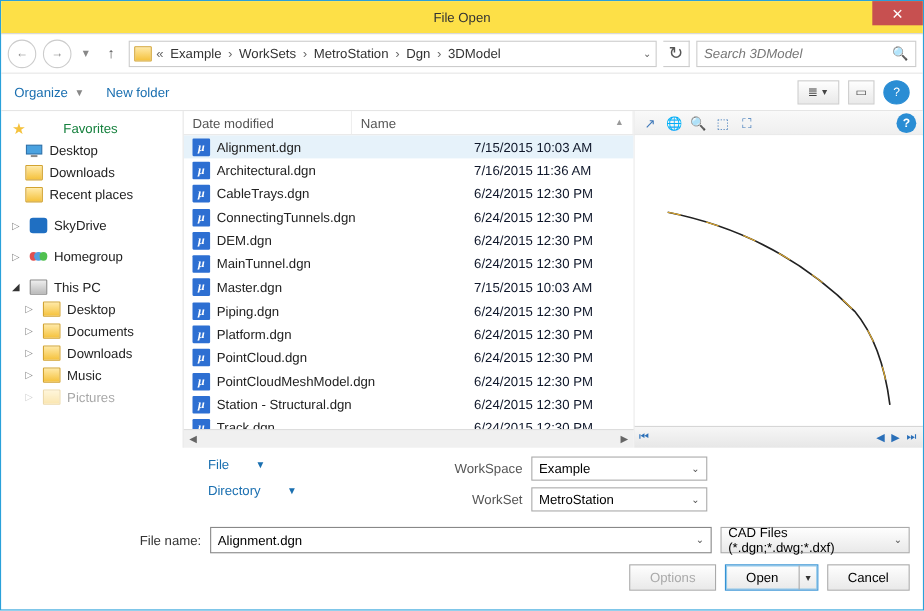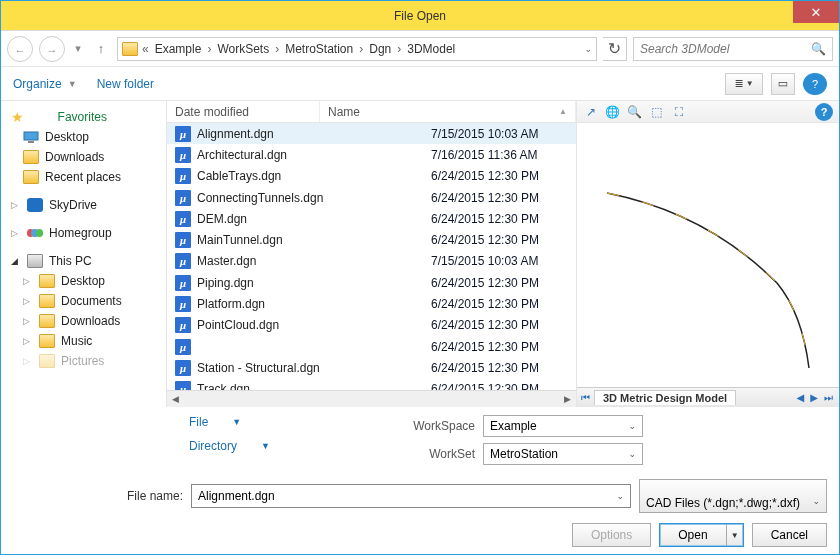--- a/index.html
+++ b/index.html
@@ -76,21 +76,21 @@
 .options .ws .wsrow { display: flex; align-items: center; gap: 8px; }
 .options .ws label { color: #555; width: 74px; text-align: right; }
 .options .ws .combo { width: 160px; height: 22px; border: 1px solid #aaa; background: #fff; display: flex; align-items: center; padding: 0 6px; font-size: 12px; }
 .options .ws .combo .dd { margin-left: auto; font-size: 9px; color: #555; }
 
 .footer { padding: 6px 12px 12px; }
 .fnrow { display: flex; align-items: center; gap: 8px; font-size: 12px; margin-bottom: 10px; }
 .fnrow label { color: #333; width: 170px; text-align: right; }
 .fnrow .fn-input { flex: 1; height: 24px; border: 1px solid #888; padding: 0 6px; display: flex; align-items: center; background: #fff; }
 .fnrow .fn-input .dd { margin-left: auto; color: #555; font-size: 9px; }
-.fnrow .ft-combo { width: 188px; height: 24px; border: 1px solid #aaa; background: linear-gradient(#fefefe,#e9e9e9); display: flex; align-items: flex-start; padding: 16px 6px; font-size: 12px; }
+.fnrow .ft-combo { width: 172px; height: 24px; border: 1px solid #aaa; background: linear-gradient(#fefefe,#e9e9e9); display: flex; align-items: center; padding: 5px 6px; font-size: 12px; }
 .fnrow .ft-combo .dd { margin-left: auto; font-size: 9px; color: #555; }
 .btnrow { display: flex; justify-content: flex-end; gap: 8px; }
 .btn { height: 24px; border: 1px solid #aaa; background: linear-gradient(#fefefe,#e9e9e9); padding: 0 18px; font-size: 12px; display: flex; align-items: center; }
 .btn.disabled { color: #aaa; }
 .btn.primary { border: 1px solid #3592d4; box-shadow: inset 0 0 0 1px #8fc8ea; }
 .btn.split { padding: 0; }
 .btn.split .main { padding: 0 18px; border-right: 1px solid #aaa; height: 100%; display: flex; align-items: center; }
 .btn.split .dd { width: 16px; display: flex; align-items: center; justify-content: center; font-size: 8px; color: #333; }
 </style>
 </head>
@@ -287,20 +287,21 @@
         <div class="row">
           <div class="cell-name">
             <span class="mu-ico">μ</span>
             <span>PointCloud.dgn</span>
           </div>
           <div class="cell-date">6/24/2015 12:30 PM</div>
         </div>
         <div class="row">
           <div class="cell-name">
             <span class="mu-ico">μ</span>
+            <span>PointCloudMeshModel.dgn</span>
           </div>
           <div class="cell-date">6/24/2015 12:30 PM</div>
         </div>
         <div class="row">
           <div class="cell-name">
             <span class="mu-ico">μ</span>
             <span>Station - Structural.dgn</span>
           </div>
           <div class="cell-date">6/24/2015 12:30 PM</div>
         </div>
@@ -329,21 +330,20 @@
       <span class="help">?</span>
     </div>
     <div class="preview-canvas">
       <svg width="240" height="230" viewBox="0 0 240 230">
         <path d="M 20 40 Q 120 60 190 130 Q 215 160 222 215" stroke="#222" stroke-width="1.5" fill="none"></path>
         <path d="M 20 40 Q 120 60 190 130 Q 215 160 222 215" stroke="#e8b030" stroke-width="1" fill="none" stroke-dasharray="12 24"></path>
       </svg>
     </div>
     <div class="preview-foot">
       <span style="color:#2a6fb8;font-size:10px;padding-right:4px">⏮</span>
-      <span class="tab">3D Metric Design Model</span>
       <div class="pn">
         <span>◀</span>
         <span>▶</span>
         <span>⏭</span>
       </div>
     </div>
   </div>
 </div>
 
 <div class="options">

